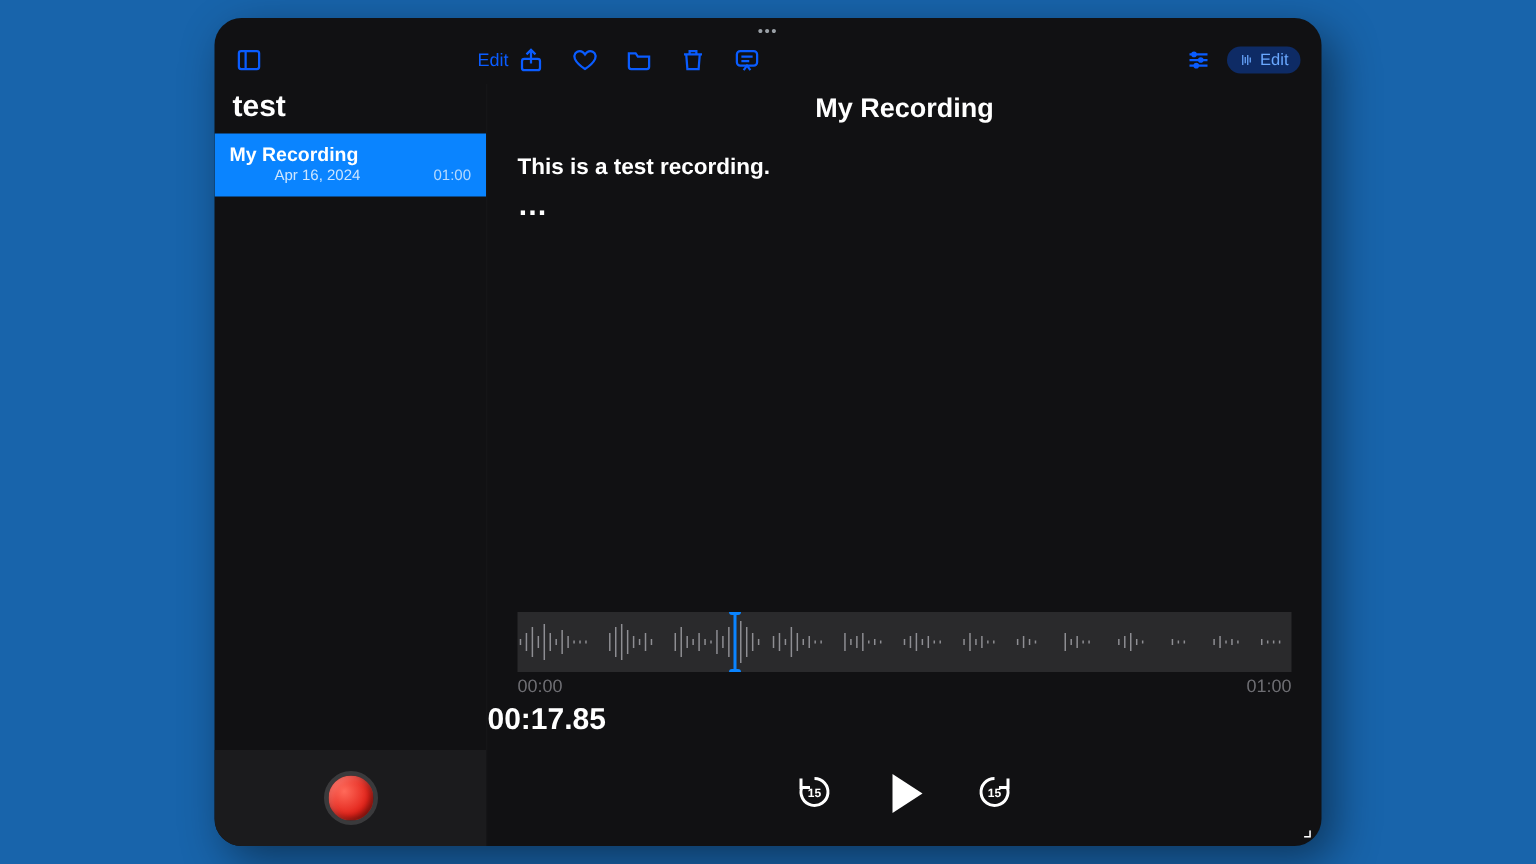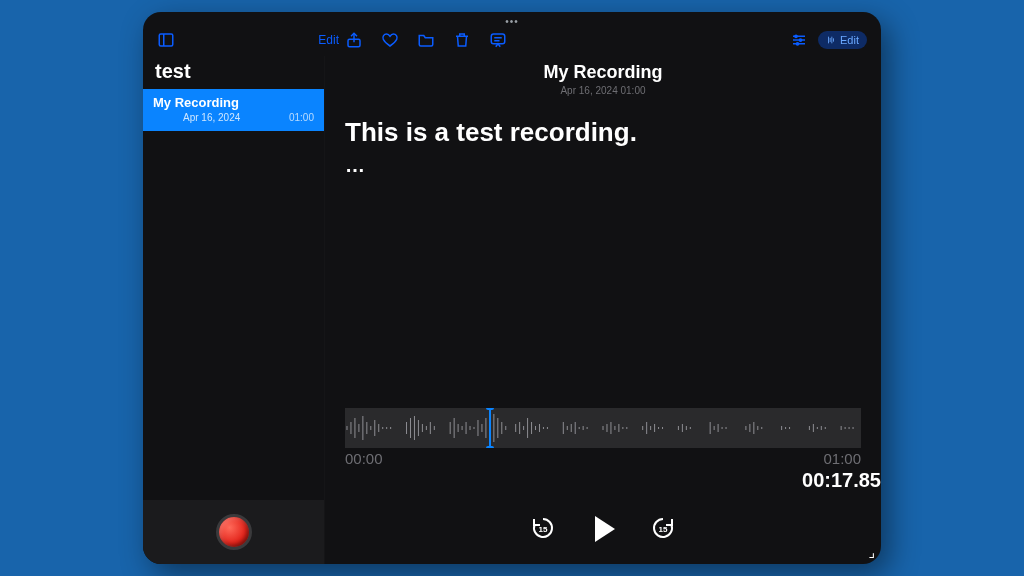--- a/index.html
+++ b/index.html
@@ -80,21 +80,21 @@
     background: radial-gradient(circle at 35% 35%, #ff6a5a, #e2231a 60%, #9c120a);
     border: 3px solid #3a3a3c;
     box-shadow: inset -2px -2px 4px rgba(0,0,0,0.4), inset 2px 2px 4px rgba(255,255,255,0.2);
   }
   .main {
     flex:1; position:relative; padding: 4px 20px 0;
     display:flex; flex-direction:column;
   }
   .main-title { text-align:center; font-size:18px; font-weight:700; margin-top:2px;}
   .main-sub { text-align:center; font-size:10px; color:#6e6e73; margin-top:2px;}
-  .transcript { margin-top: 18px; font-size:26px; font-weight:700; line-height:1.4; }
+  .transcript { margin-top: 18px; font-size:15px; font-weight:700; line-height:1.4; }
   .ellipsis { font-size:20px; font-weight:700; margin-top:4px;}
   .wave-area {
     position:absolute; left:20px; right:20px; bottom: 112px;
     height: 44px;
   }
   .wave-track {
     position:absolute; left:0; right:0; top:0; height:40px;
     background:#2a2a2c;
     overflow:hidden;
   }
@@ -102,24 +102,24 @@
   .playhead {
     position:absolute; top:-2px; bottom:-2px; left:28%;
     width:2px; background:#0a84ff;
   }
   .playhead::before, .playhead::after {
     content:""; position:absolute; left:-3px; width:8px; height:8px;
     background:#0a84ff; border-radius:2px;
   }
   .playhead::before { top:-4px; }
   .playhead::after { bottom:-4px; }
-  .wave-times { position:absolute; left:0; right:0; top:42px; display:flex; justify-content:space-between; font-size:15px; color:#6e6e73;}
+  .wave-times { position:absolute; left:0; right:0; top:42px; display:flex; justify-content:space-between; font-size:12px; color:#6e6e73;}
   .time-display {
     position:absolute; left:0; right:0; bottom:72px;
-    text-align:right; font-size:20px; font-weight:700;
+    text-align:left; font-size:20px; font-weight:700;
     font-variant-numeric: tabular-nums;
     margin-top: 16px;
   }
   .controls {
     position:absolute; left:0; right:0; bottom:22px;
     display:flex; align-items:flex-start; justify-content:center; gap:36px;
   }
   .skip-btn {
     width:24px; height:24px; position:relative; color:#fff;
   }
@@ -210,21 +210,20 @@
         <div class="r-date">Apr 16, 2024</div>
         <div class="r-len">01:00</div>
       </div>
       <div class="record-btn-wrap">
         <div class="record-btn"></div>
       </div>
     </div>
 
     <div class="main">
       <div class="main-title">My Recording</div>
-      <div class="main-sub">Apr 16, 2024  01:00</div>
       <div class="transcript">This is a test recording.</div>
       <div class="ellipsis">…</div>
 
       <div class="wave-area">
         <div class="wave-track">
           <svg class="wave-svg" viewBox="0 0 520 40" preserveAspectRatio="none">
             <g stroke="#8e8e93" stroke-width="1">
               <line x1="2" y1="18" x2="2" y2="22"></line>
                 <line x1="6" y1="14" x2="6" y2="26"></line>
                 <line x1="10" y1="10" x2="10" y2="30"></line>

